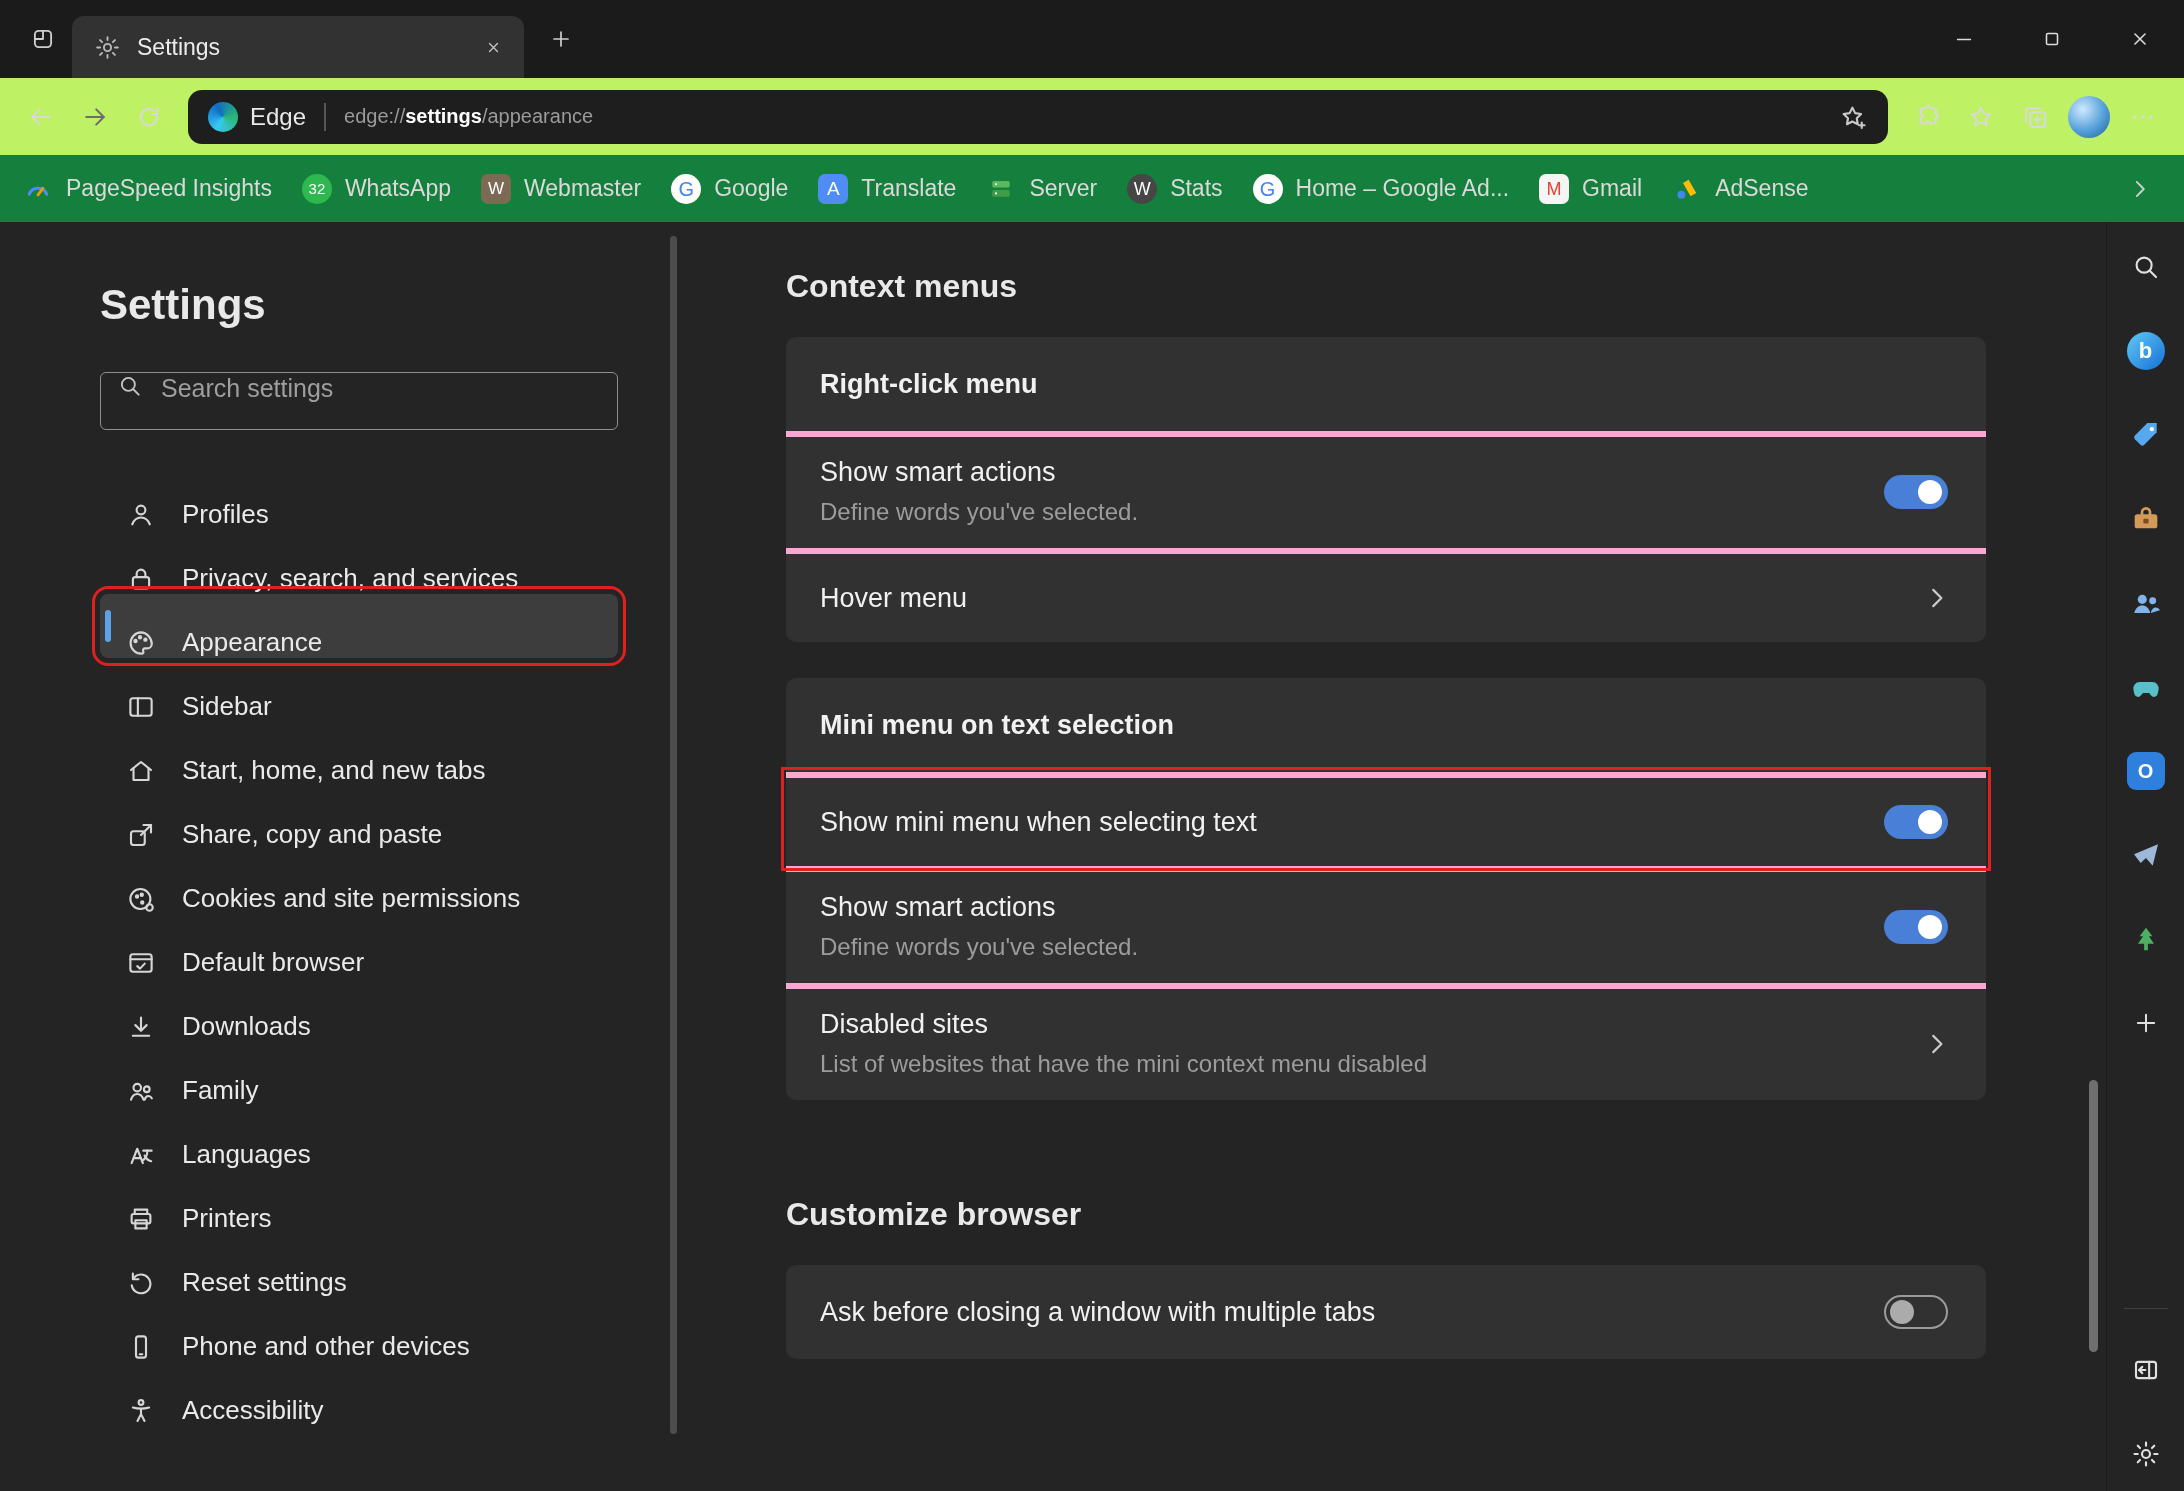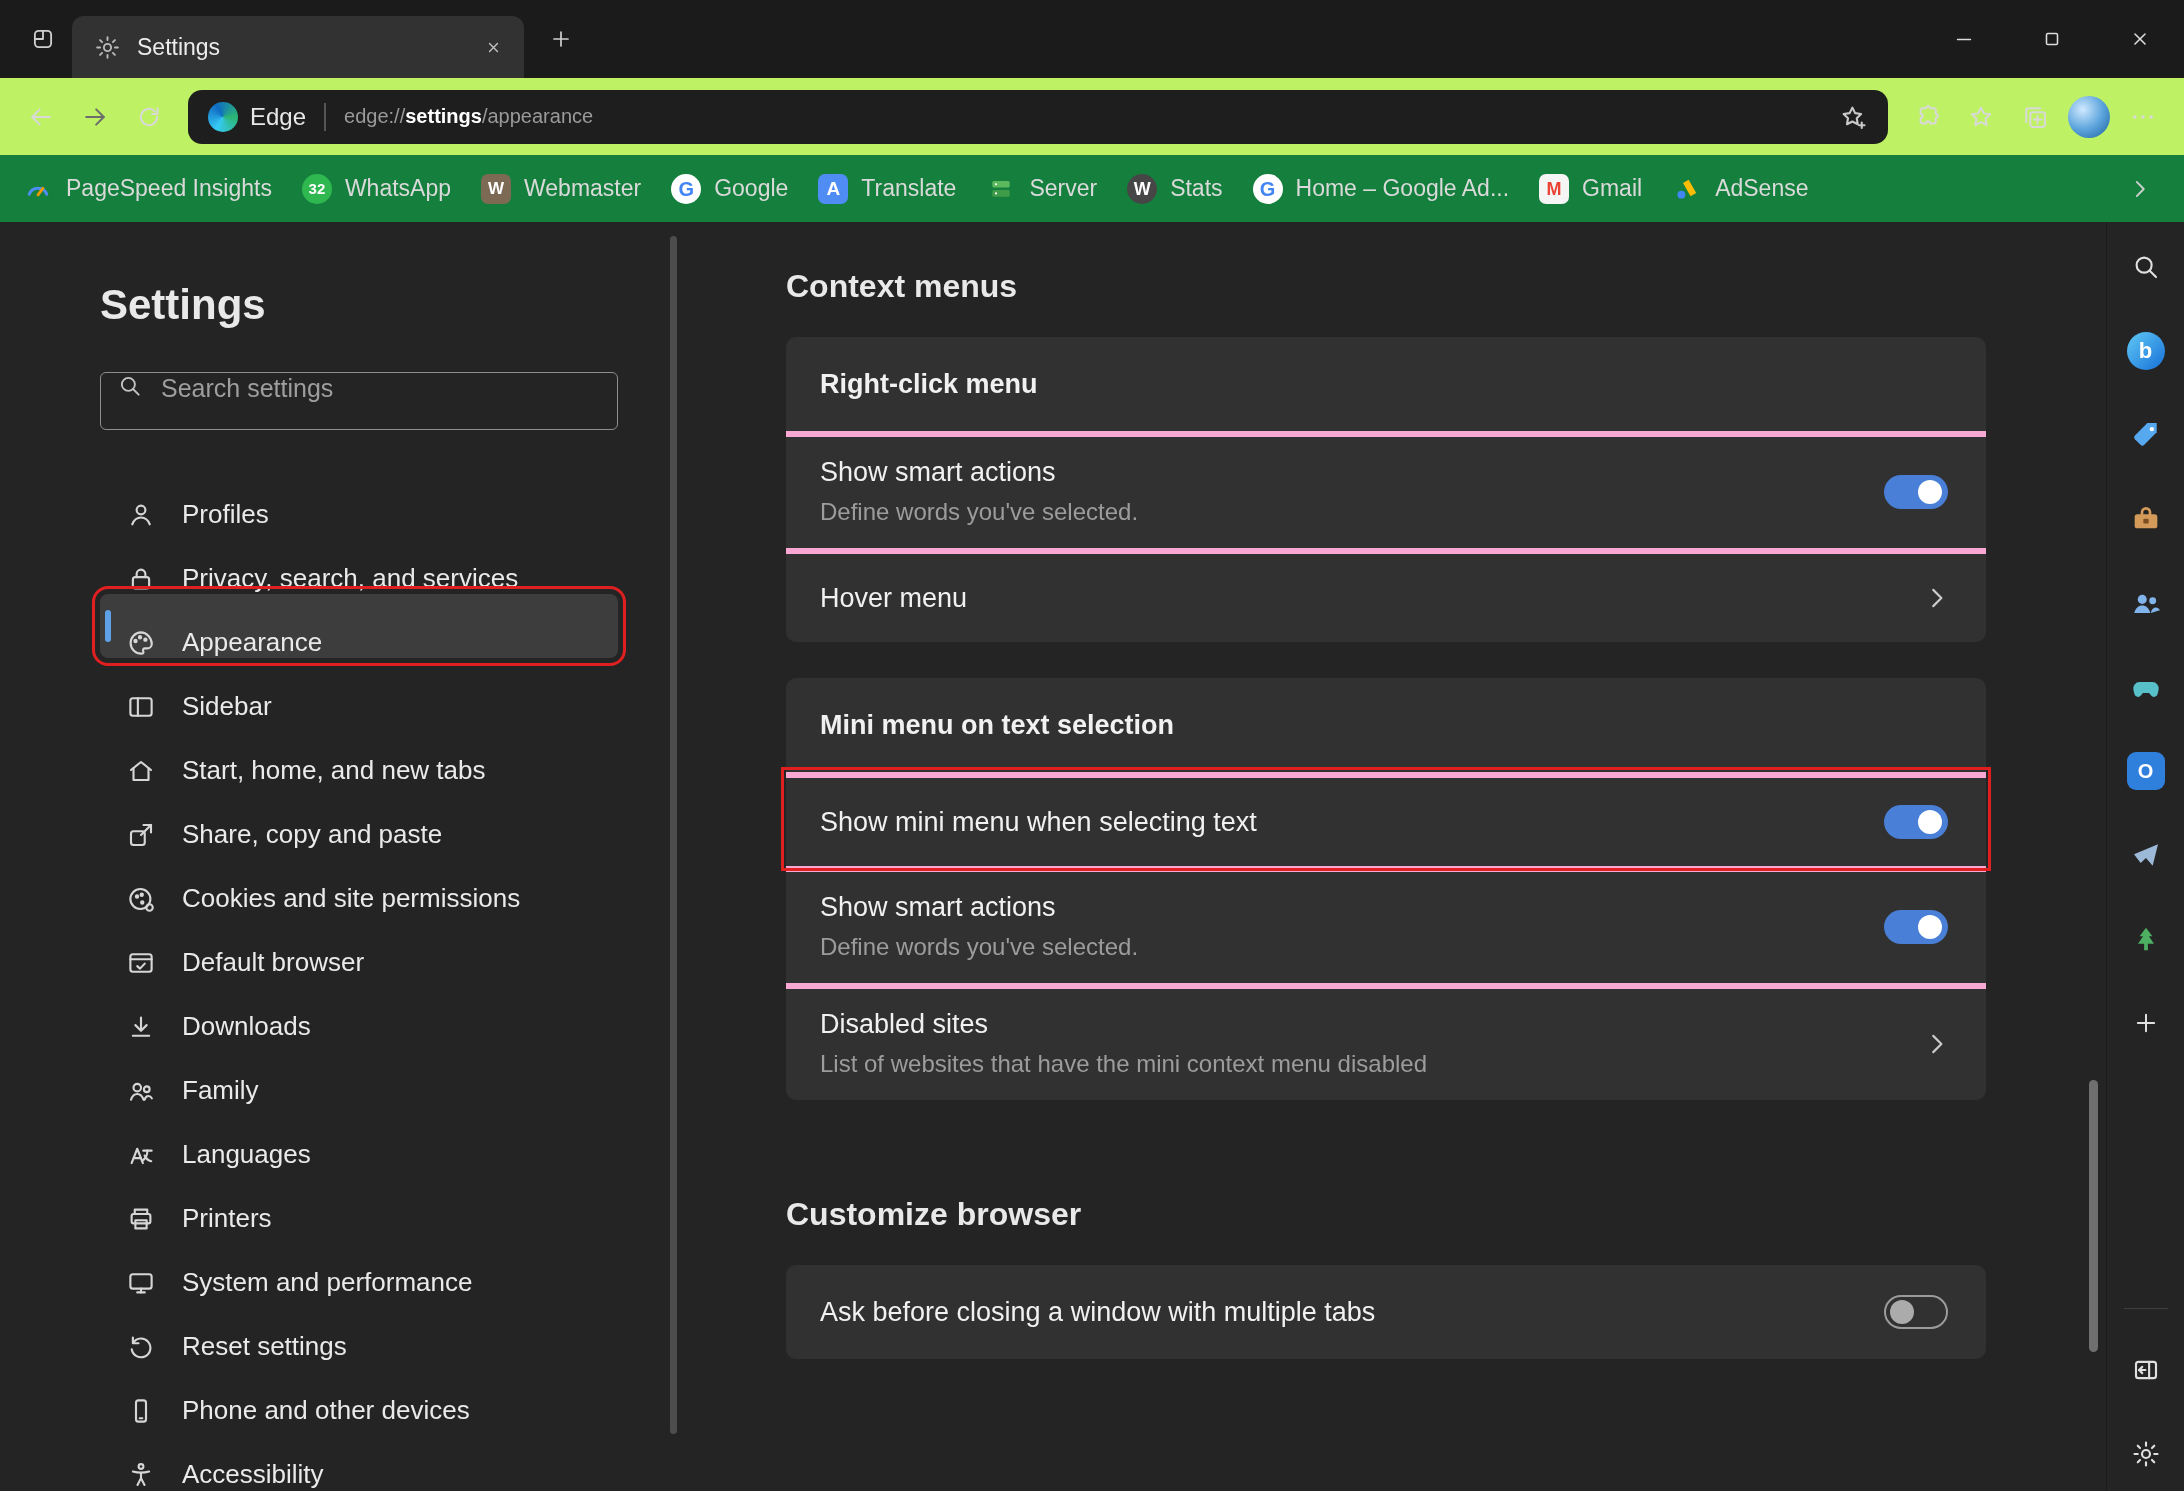--- a/index.html
+++ b/index.html
@@ -29,21 +29,21 @@
   .edge-logo{width:30px;height:30px;border-radius:50%;background:conic-gradient(from 210deg,#36c9f4,#0f6cc4,#2bb673,#36c9f4);flex:none}
   .chip-div{width:2px;height:28px;background:#565656;margin:0 18px}
   .url{font-size:20px;color:#9a9a9a;white-space:nowrap;overflow:hidden;flex:1;min-width:0}
   .url .host{color:#ffffff;font-weight:700}
   .bar-star{margin-left:12px;color:#c9c9c9;width:30px;height:30px;flex:none}
   .avatar{width:42px;height:42px;border-radius:50%;background:radial-gradient(circle at 35% 32%,#cfe9ff,#5aa3dc 52%,#1c5f99);flex:none}
 
   
   .favbar{height:67px;background:#15803d;display:flex;align-items:center;padding:0 8px;font-size:23px;color:#dadada}
   .fav-item{display:flex;align-items:center;gap:13px;padding:0 15px;height:46px;border-radius:8px;white-space:nowrap}
-  .fav-ico{width:30px;height:30px;display:flex;align-items:center;justify-content:center;border-radius:7px;font-weight:700;flex:none;font-size:17px;line-height:1}
+  .fav-ico{width:30px;height:30px;display:flex;align-items:center;justify-content:center;border-radius:7px;font-weight:400;flex:none;font-size:17px;line-height:1}
   .fav-more{margin-left:auto;margin-right:14px;width:44px;height:44px;display:flex;align-items:center;justify-content:center;color:#cfcfcf}
   .ic-whatsapp{background:#2fb84f;color:#fff;border-radius:50%;font-size:15px}
   .ic-webmaster{background:#7d6a55;color:#fff}
   .ic-gcircle{background:#ffffff;color:#4285f4;border-radius:50%;font-size:20px}
   .ic-translate{background:#4f8df5;color:#fff;font-size:19px}
   .ic-stats{background:#464646;color:#fff;border-radius:50%;font-size:18px}
   .ic-gmail{background:#f5f5f5;color:#ea4335;font-size:18px}
 
   
   .main{display:flex;height:1269px}
@@ -401,30 +401,20 @@
             <path d="M7 8V4.5h10V8"></path>
             <rect x="4.5" y="8" width="15" height="7.5" rx="1.5"></rect>
             <rect x="7.5" y="13" width="9" height="6.5"></rect>
           </svg>
         </span>
       <span class="nav-lbl">Printers</span>
     </div>
     <div class="nav-item">
       <span class="nav-ico">
           <svg class="s" viewBox="0 0 24 24">
-            <rect x="3.5" y="5" width="17" height="11.5" rx="2"></rect>
-            <path d="M9 19.5h6"></path>
-            <path d="M12 16.5v3"></path>
-          </svg>
-        </span>
-      <span class="nav-lbl">System and performance</span>
-    </div>
-    <div class="nav-item">
-      <span class="nav-ico">
-          <svg class="s" viewBox="0 0 24 24">
             <path d="M5.8 8.5A7.5 7.5 0 1 1 4.6 13.8"></path>
             <path d="M5.5 4.5V9h4.5"></path>
           </svg>
         </span>
       <span class="nav-lbl">Reset settings</span>
     </div>
     <div class="nav-item">
       <span class="nav-ico">
           <svg class="s" viewBox="0 0 24 24">
             <rect x="8" y="3.5" width="8" height="17" rx="2"></rect>

